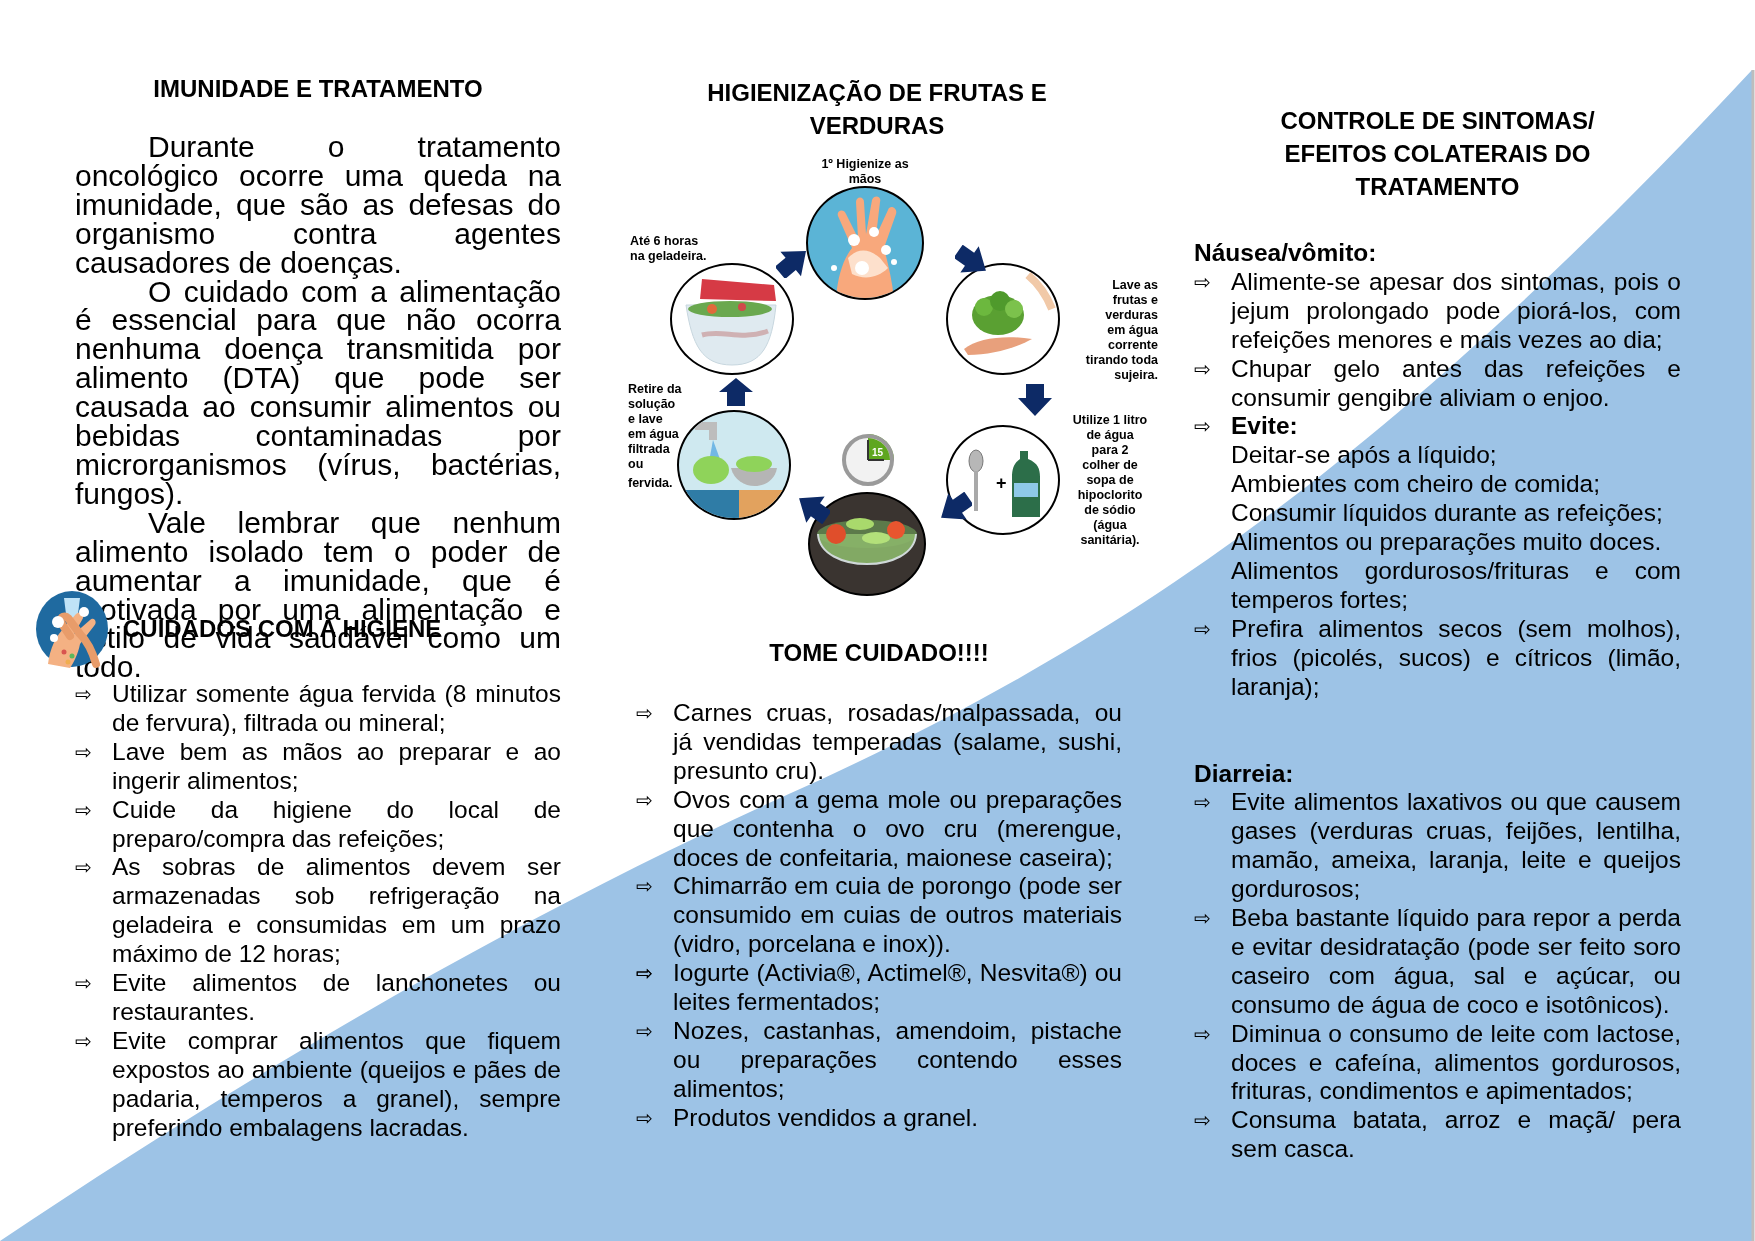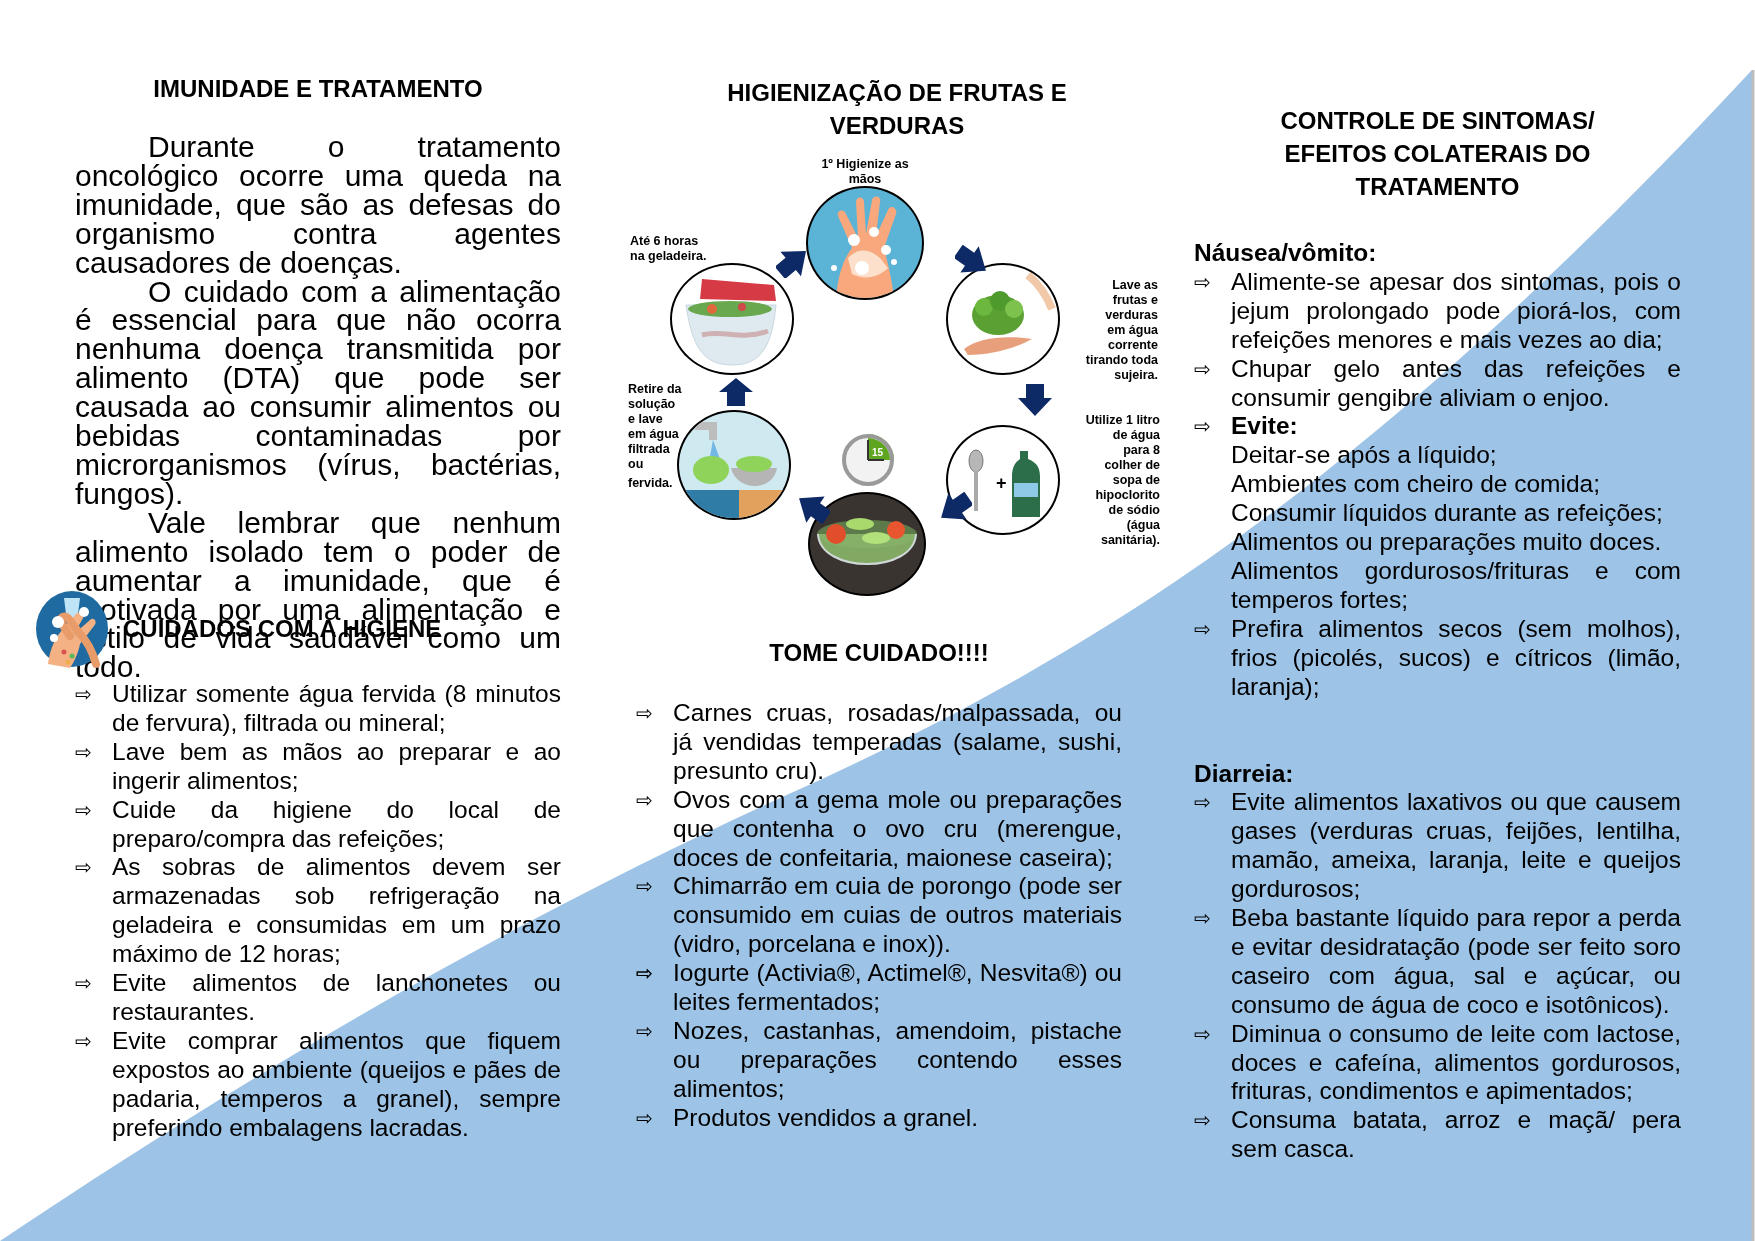--- a/index.html
+++ b/index.html
@@ -53,21 +53,21 @@
   <ul class="arr">
     <li><span class="bul">⇨</span><span>Utilizar somente água fervida (8 minutos de fervura), filtrada ou mineral;</span></li>
     <li><span class="bul">⇨</span><span>Lave bem as mãos ao preparar e ao ingerir alimentos;</span></li>
     <li><span class="bul">⇨</span><span>Cuide da higiene do local de preparo/compra das refeições;</span></li>
     <li><span class="bul">⇨</span><span>As sobras de alimentos devem ser armazenadas sob refrigeração na geladeira e consumidas em um prazo máximo de 12 horas;</span></li>
     <li><span class="bul">⇨</span><span>Evite alimentos de lanchonetes ou restaurantes.</span></li>
     <li><span class="bul">⇨</span><span>Evite comprar alimentos que fiquem expostos ao ambiente (queijos e pães de padaria, temperos a granel), sempre preferindo embalagens lacradas.</span></li>
   </ul>
 </div>
 
-<div class="col" style="left:636px; top:76px; width:522px;">
+<div class="col" style="left:616px; top:76px; width:522px;">
   <div class="h">HIGIENIZAÇÃO DE FRUTAS E</div>
   <div class="h">VERDURAS</div>
 </div>
 
 <div>
   <div class="diag-label" style="left:800px; top:157px; width:130px; text-align:center;">
     <div>1º Higienize as</div>
     <div>mãos</div>
   </div>
 
@@ -106,24 +106,24 @@
 
   <div class="circle" style="left:946px; top:425px; width:110px; height:106px;">
     <svg width="110" height="106" viewBox="0 0 110 106">
       <ellipse cx="28" cy="34" rx="7" ry="11" fill="#b7b7b7" stroke="#777" stroke-width="1"></ellipse>
       <rect x="26" y="44" width="4" height="40" fill="#a9a9a9"></rect>
       <text x="48" y="62" font-family="Liberation Sans, sans-serif" font-weight="bold" font-size="18" fill="#000">+</text>
       <path d="M72 24 L80 24 L80 32 C90 36 92 42 92 50 L92 90 L64 90 L64 50 C64 42 66 36 72 32 Z" fill="#2c6e49"></path>
       <rect x="66" y="56" width="24" height="14" fill="#8ec9e8"></rect>
     </svg>
   </div>
-  <div class="diag-label" style="left:1060px; top:413px; width:100px; text-align:right;">
+  <div class="diag-label" style="left:1060px; top:413px; width:100px; text-align:center;">
     <div>Utilize 1 litro</div>
     <div>de água</div>
-    <div>para 8</div>
+    <div>para 2</div>
     <div>colher de</div>
     <div>sopa de</div>
     <div>hipoclorito</div>
     <div>de sódio</div>
     <div>(água</div>
     <div>sanitária).</div>
   </div>
 
   <div style="position:absolute; left:838px; top:430px; width:60px; height:60px; z-index:3;">
     <svg width="60" height="60" viewBox="0 0 60 60">

